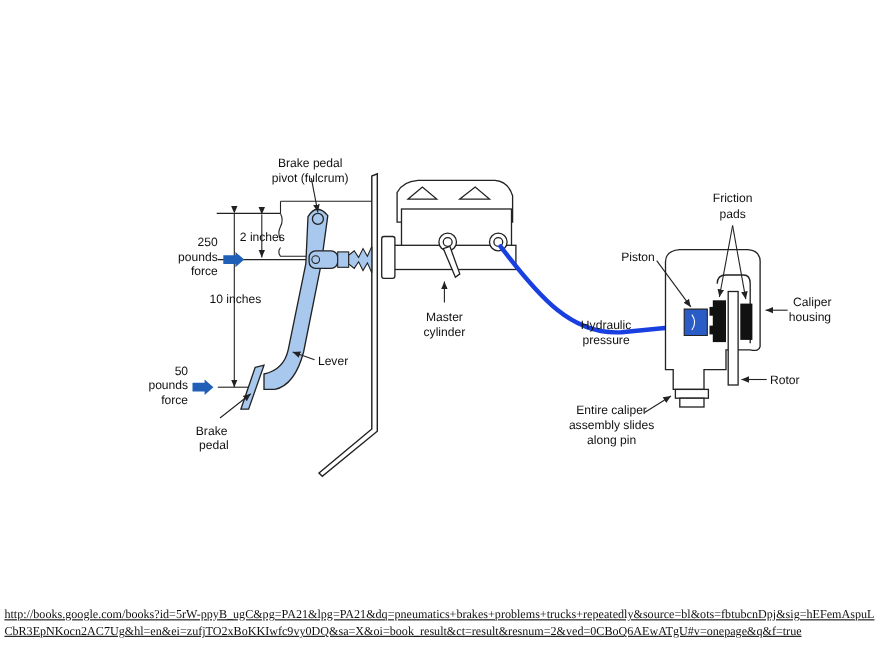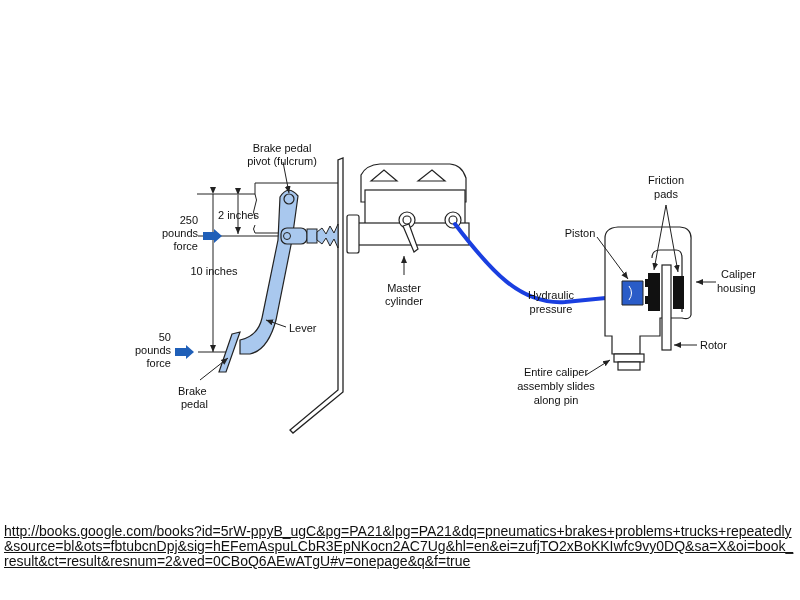--- a/index.html
+++ b/index.html
@@ -5,22 +5,22 @@
   html, body { margin: 0; padding: 0; }
   body {
     width: 800px; height: 600px; background: #ffffff; position: relative; overflow: hidden;
     font-family: "Liberation Sans", sans-serif;
   }
   #diagram { position: absolute; left: 0; top: 0; }
   .lbl { font-family: "Liberation Sans", sans-serif; font-size: 11px; fill: #111; }
   .lbl-mid { text-anchor: middle; }
   .lbl-end { text-anchor: end; }
   #source-link {
-    position: absolute; left: 4px; top: 524px; width: 792px;
-    font-family: Liberation Sans, sans-serif; font-size: 14px; line-height: 15px;
+    position: absolute; left: 4px; top: 552px; width: 792px;
+    font-family: Liberation Serif, serif; font-size: 11px; line-height: 15px;
     color: #111; text-decoration: underline; word-break: break-all;
   }
 </style>
 </head>
 <body>
 
 <svg id="diagram" width="800" height="540" viewBox="0 0 800 540" xmlns="http://www.w3.org/2000/svg">
   <defs>
     <marker id="ah" markerWidth="8" markerHeight="8" refX="7" refY="4" orient="auto" markerUnits="userSpaceOnUse">
       <path d="M0,1 L7,4 L0,7 Z" fill="#222"></path>

